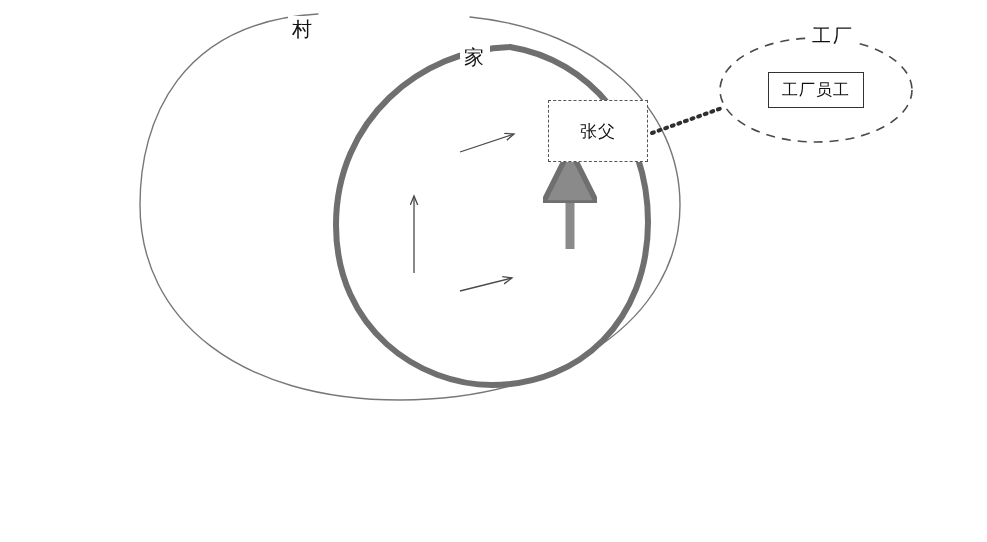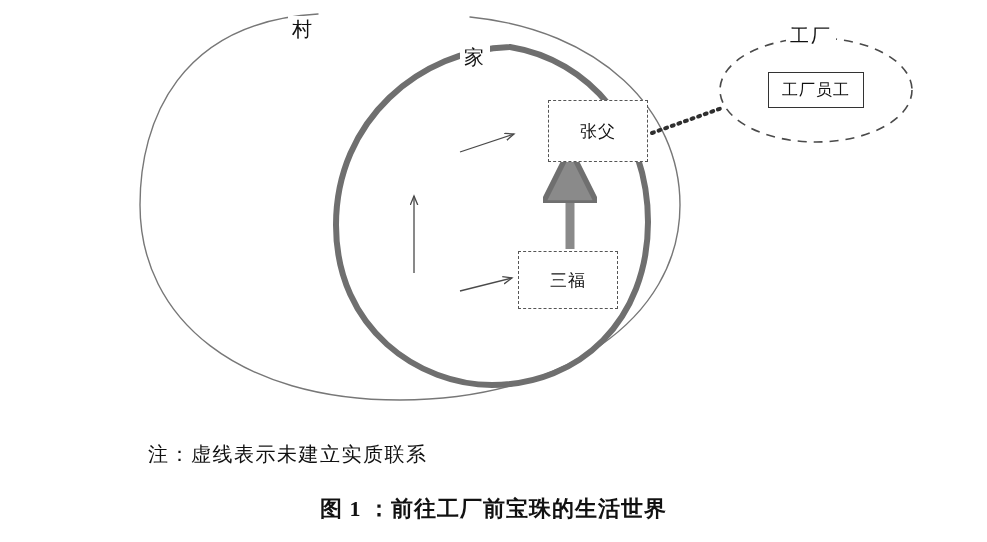--- a/index.html
+++ b/index.html
@@ -53,21 +53,21 @@
     position: absolute;
     font-size: 20px;
     font-family: "Liberation Serif", serif;
     color: #111111;
     letter-spacing: 2px;
     background: #ffffff;
     padding: 0 4px;
   }
   .label-village { left: 288px; top: 16px; }
   .label-home    { left: 460px; top: 44px; }
-  .label-factory { left: 786px; top: 23px; font-size: 19px; }
+  .label-factory { left: 808px; top: 23px; font-size: 19px; }
 
   .note {
     position: absolute;
     left: 148px;
     top: 441px;
     font-size: 20px;
     font-family: "Liberation Serif", serif;
     color: #111111;
     letter-spacing: 1.5px;
   }
@@ -143,28 +143,19 @@
     </g>
   </svg>
 
   <div class="area-label label-village">村</div>
   <div class="area-label label-home">家</div>
   <div class="area-label label-factory">工厂</div>
 
   <div class="node node-zhangfu">
     <span>张父</span>
   </div>
-  <div class="node node-sanfu">
-    <span>三福</span>
-  </div>
   <div class="node node-factory-worker">
     <span>工厂员工</span>
   </div>
 
-  <div class="note">注：虚线表示未建立实质联系</div>
 
-  <div class="caption">
-    <span>图</span>
-    <span class="cap-num">1</span>
-    <span>：前往工厂前宝珠的生活世界</span>
-  </div>
 
 </div>
 
 </body></html>

